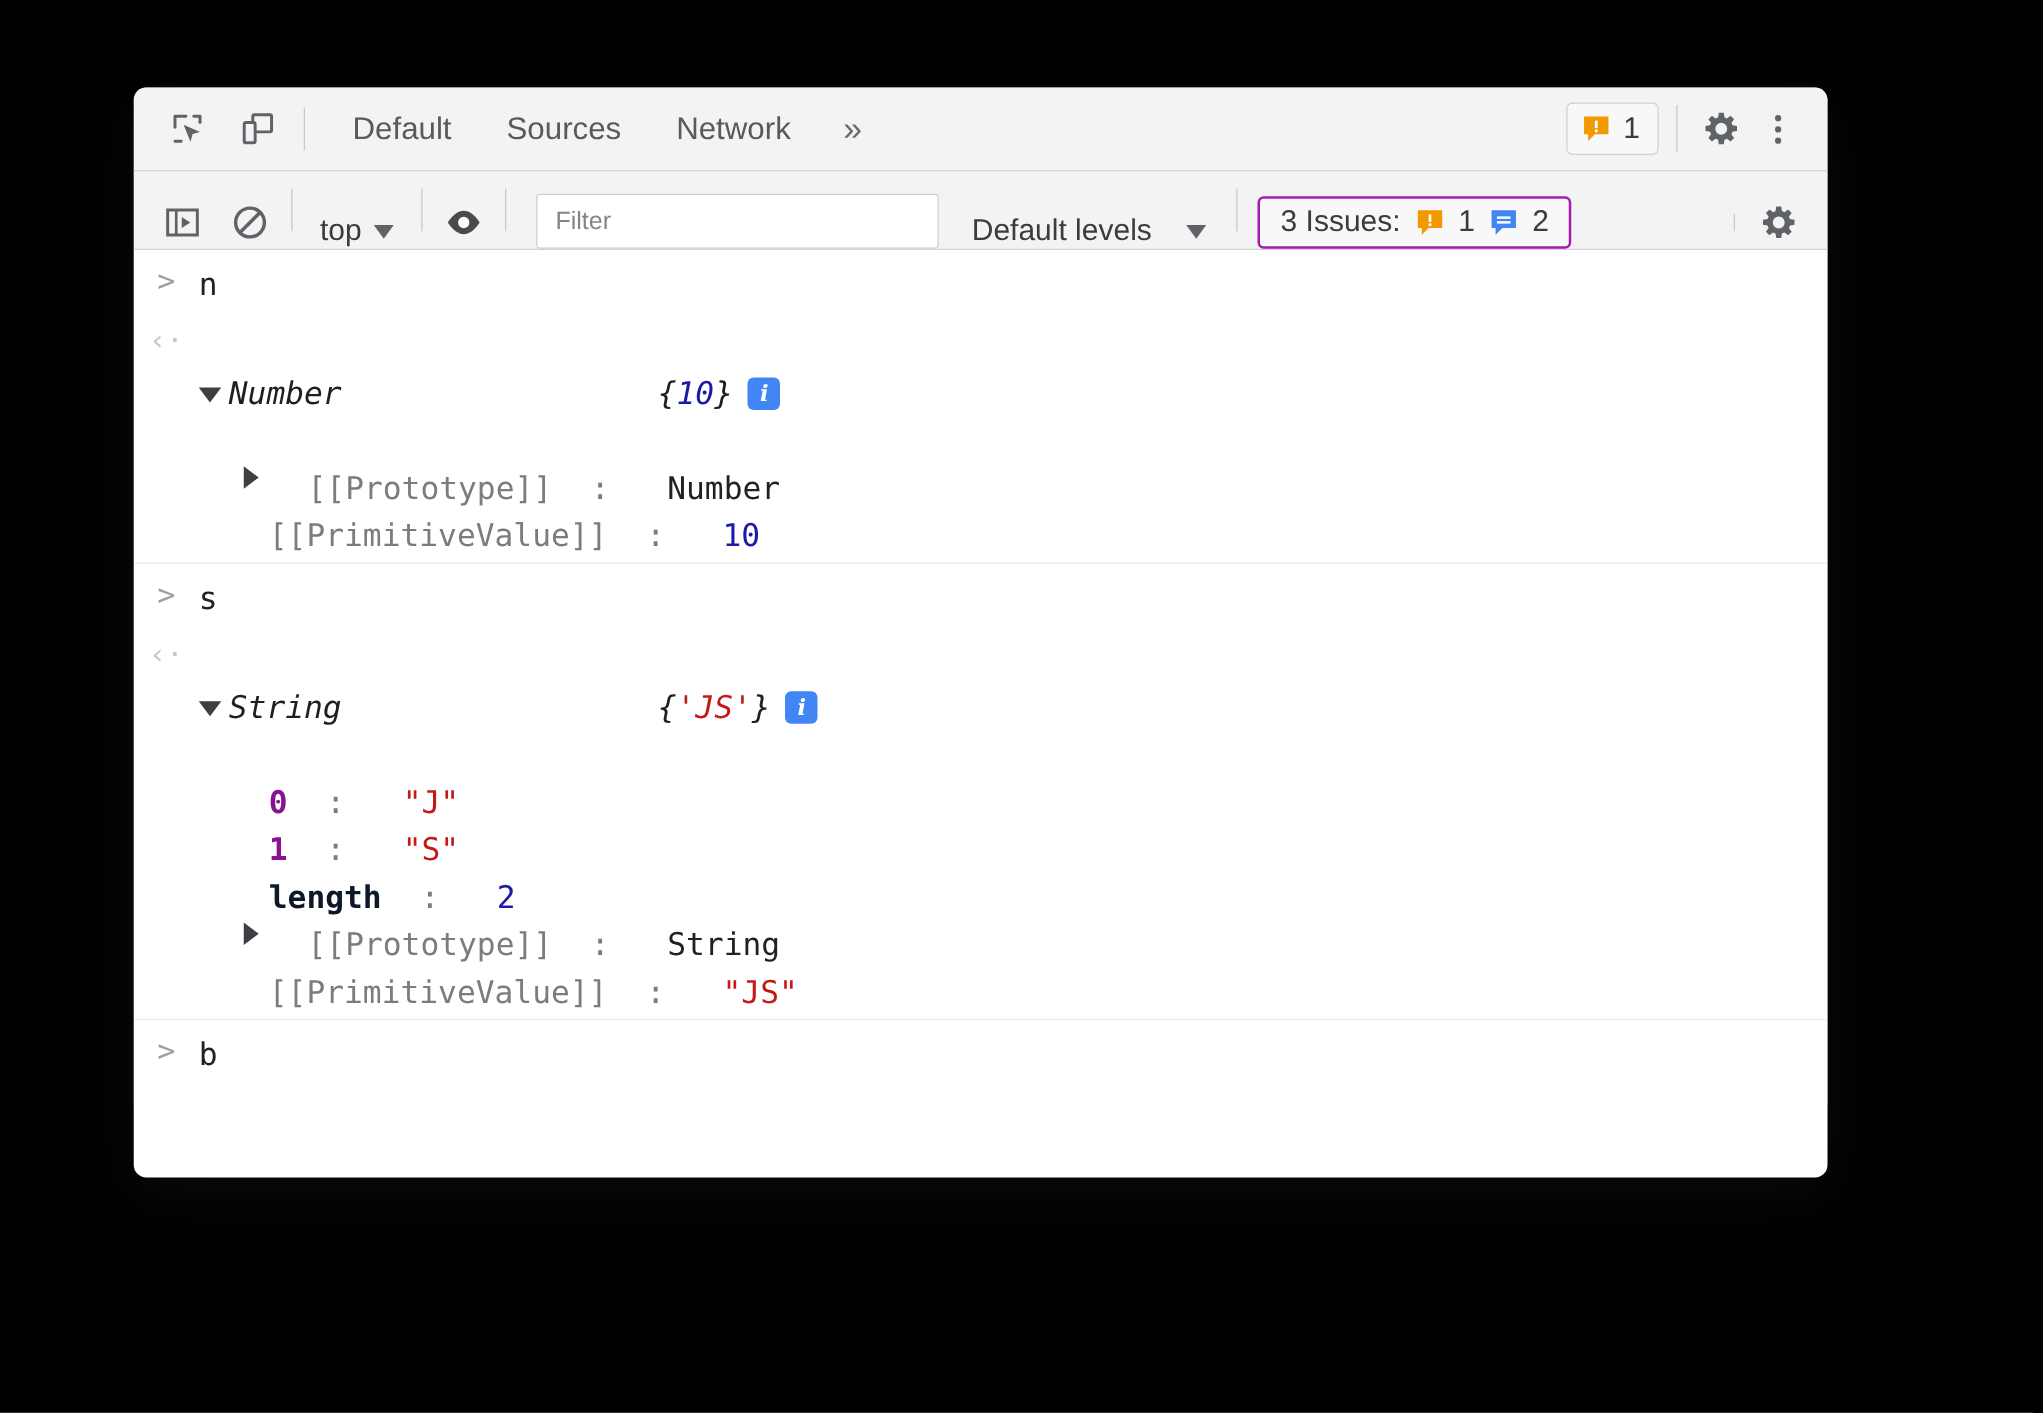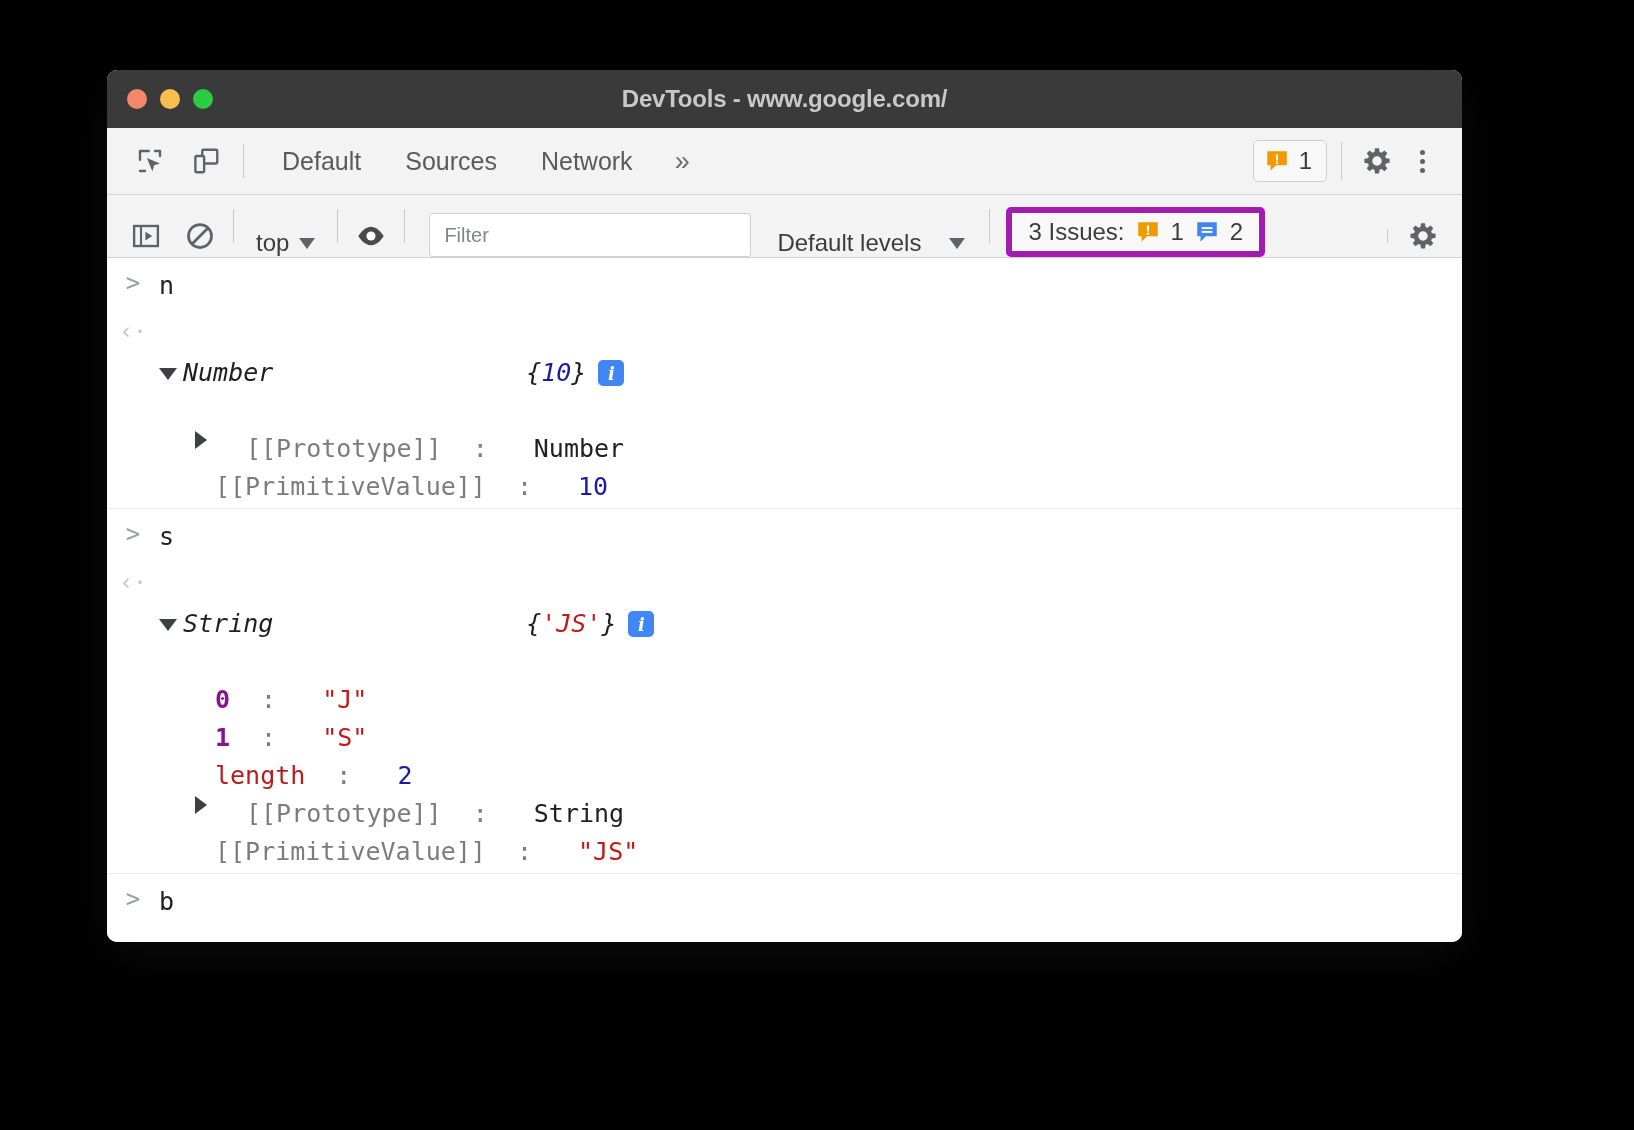--- a/index.html
+++ b/index.html
@@ -167,21 +167,21 @@
     box-sizing: border-box;
   }
   .filter-input span { font-size: 20px; color: #80868b; }
   .levels {
     display: flex; align-items: center; gap: 28px;
     font-size: 24px; color: #3c3c3c;
     padding: 0 14px;
   }
   .issues-pill {
     display: flex; align-items: center; gap: 10px;
-    border: 6px solid #a21caf; border-radius: 5px;
+    border: 2px solid #a21caf; border-radius: 5px;
     background: #f8f8f8;
     padding: 5px 16px;
     margin-left: 6px;
   }
   .issues-pill .lbl { font-size: 24px; color: #3c3c3c; }
   .issues-pill .cnt { font-size: 24px; color: #3c3c3c; }
   .cb-right { margin-left: auto; display: flex; align-items: center; }
   
   .console {
     background: #ffffff;
@@ -232,21 +232,21 @@
     border-bottom: 9px solid transparent;
     border-left: 12px solid #3c4043;
     margin-right: 8px;
     margin-top: 1px;
   }
   .ital { font-style: italic; }
   .ctor { font-style: italic; color: #1f1f1f; font-size: 25px; }
   .num { color: #1a1aa6; }
   .str { color: #c41a16; }
   .key { color: #881391; font-weight: bold; }
-  .key-light { color: #b91c1c; font-weight: normal; }
+  .key-light { color: #0f172a; font-weight: bold; }
   .gray { color: #7c7c7c; }
   .info-badge {
     display: inline-flex;
     align-items: center;
     justify-content: center;
     width: 26px; height: 26px;
     border-radius: 5px;
     background: #4285f4;
     color: #ffffff;
     font-style: italic;
@@ -258,28 +258,20 @@
   }
   .prop-row { padding-left: 148px; display: flex; align-items: flex-start; gap: 31px; }
   .prop-row.with-tri { padding-left: 136px; }
 </style>
 </head>
 <body>
 
 <div id="root">
   <div class="window">
 
-    <div class="titlebar">
-      <div class="traffic">
-        <span class="dot red"></span>
-        <span class="dot yellow"></span>
-        <span class="dot green"></span>
-      </div>
-      <div class="title-text">DevTools - www.google.com/</div>
-    </div>
 
     <div class="tabsbar">
       <div class="tb-icons">
         <div class="icon-btn">
           <svg width="30" height="30" viewBox="0 0 24 24">
             <path d="M4 4 h7 M4 4 v7 M4 20 h4 M20 4 h-4 M20 4 v4" stroke="#5f6368" stroke-width="1.9" fill="none" stroke-linecap="round"></path>
             <path d="M9.5 9.5 L20 14 L15.3 15.4 L13.9 20.3 Z" fill="#5f6368"></path>
           </svg>
         </div>
         <div class="icon-btn">

